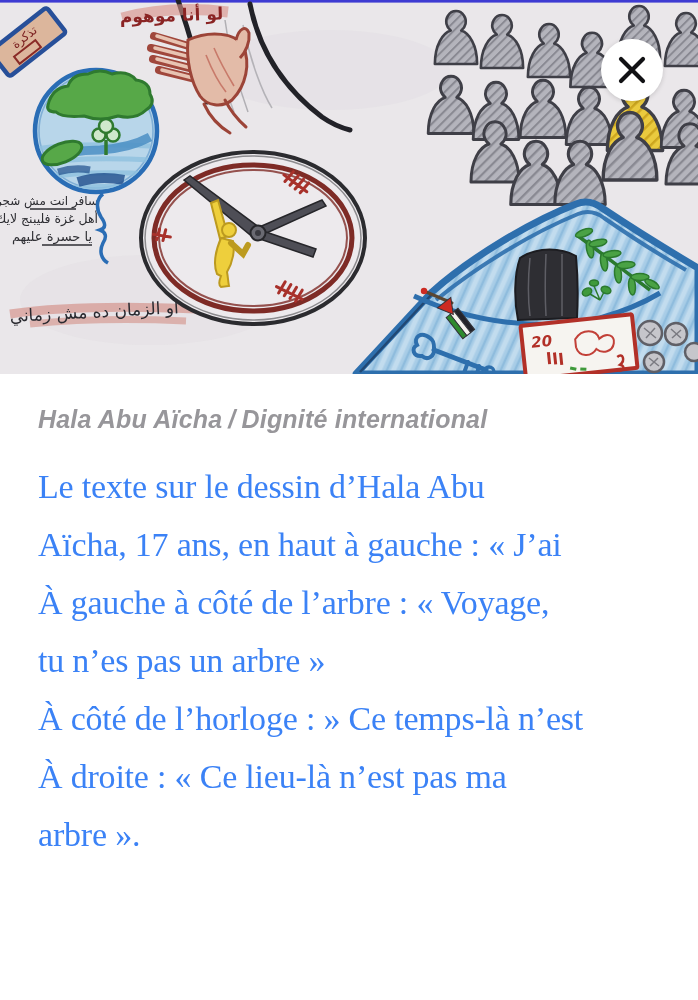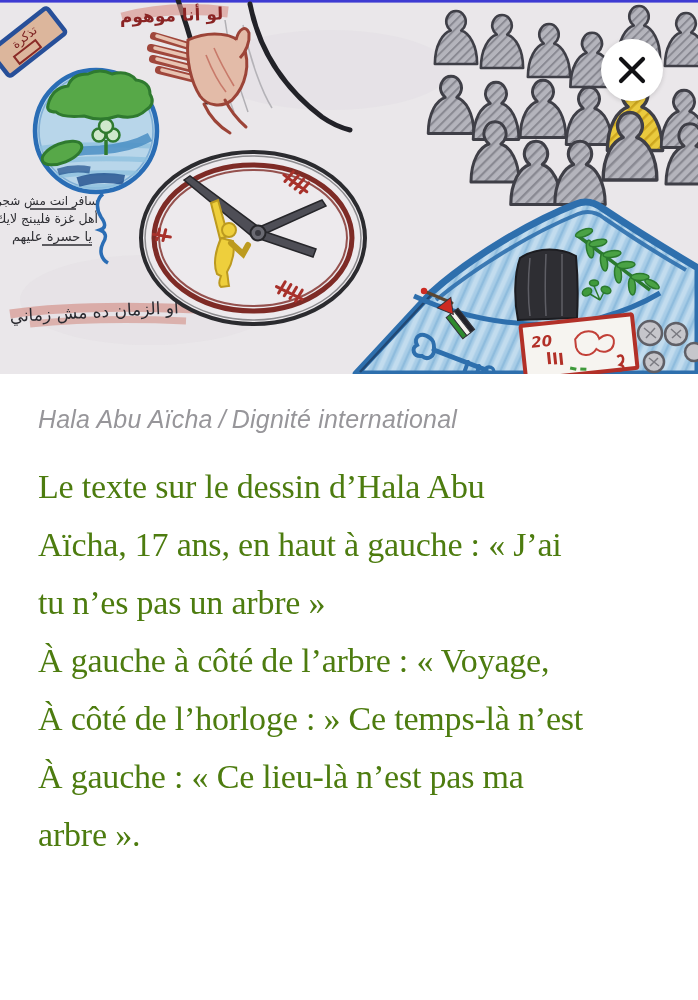--- a/index.html
+++ b/index.html
@@ -33,26 +33,27 @@
   .close-btn svg{width:34px;height:34px;}
   
   .caption{
     padding:30px 30px 0 38px;
     font-family:"Liberation Sans","DejaVu Sans",sans-serif;
     font-style:italic;
     font-size:25px;
     line-height:30px;
     color:#97969a;
     letter-spacing:.2px;
+    font-weight:bold;
   }
   .caption .sep{padding:0 6px;}
   
   .article{
     padding:24px 28px 0 38px;
-    color:#4d7c0f;
+    color:#3b82f6;
     font-size:34px;
     line-height:58px;
     letter-spacing:-.2px;
   }
   .article .line{white-space:nowrap;}
   
   text.ar{font-family:"DejaVu Sans",sans-serif;}
 </style>
 </head>
 <body>
@@ -281,20 +282,20 @@
     </button>
   </figure>
 
   <div class="caption">
     <span>Hala Abu Aïcha</span><span class="sep">/</span><span>Dignité international</span>
   </div>
 
   <div class="article">
     <div class="line">Le texte sur le dessin d’Hala Abu</div>
     <div class="line">Aïcha, 17 ans, en haut à gauche : « J’ai</div>
+    <div class="line">À gauche à côté de l’arbre : « Voyage,</div>
     <div class="line">tu n’es pas un arbre »</div>
-    <div class="line">À gauche à côté de l’arbre : « Voyage,</div>
     <div class="line">À côté de l’horloge : » Ce temps-là n’est</div>
-    <div class="line">À gauche : « Ce lieu-là n’est pas ma</div>
+    <div class="line">À droite : « Ce lieu-là n’est pas ma</div>
     <div class="line">arbre ».</div>
   </div>
 
 </div>
 
 </body></html>

